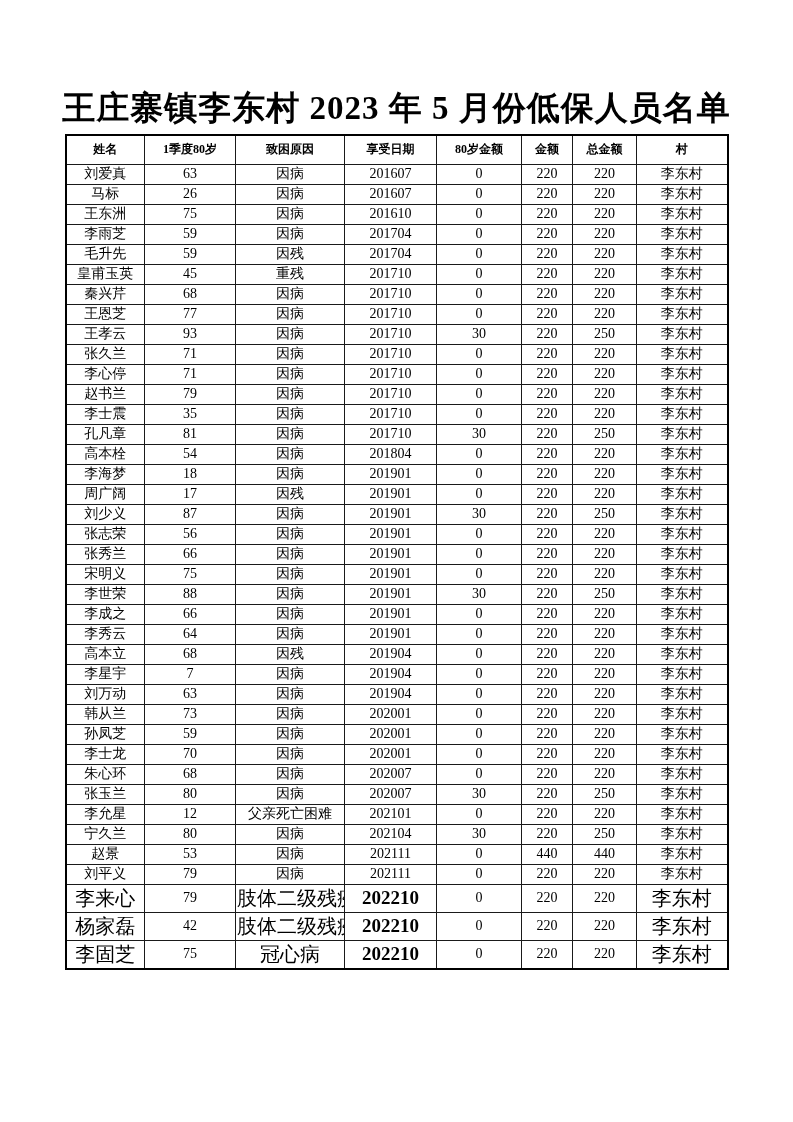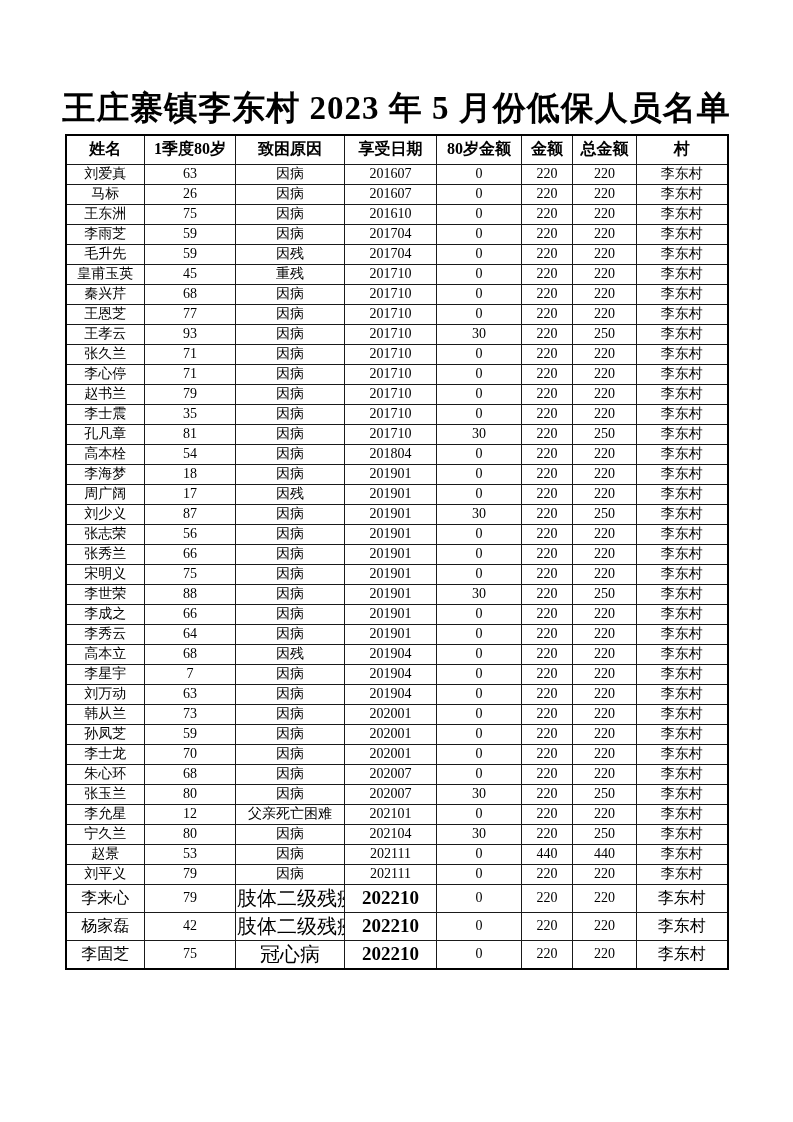--- a/index.html
+++ b/index.html
@@ -33,29 +33,29 @@
   table.roster th, table.roster td {
     border: 1px solid #1a1a1a;
     text-align: center;
     vertical-align: middle;
     white-space: nowrap;
     overflow: hidden;
     padding: 0 1px;
   }
   table.roster th {
     height: 29px;
-    font-size: 16px;
+    font-size: 12px;
     font-weight: bold;
   }
   table.roster td { height: 20px; font-size: 14px; }
   td.c1, td.c4 { font-size: 13px; }
   td.c3 { font-size: 13.5px; }
   td.c5, td.c6 { font-size: 15.5px; }
   tr.row-lg td { height: 26px; }
-  tr.row-lg td.c0, tr.row-lg td.c7 { font-size: 16px; text-align: center; }
+  tr.row-lg td.c0, tr.row-lg td.c7 { font-size: 20px; text-align: center; }
   tr.row-lg td.c2 { font-size: 20px; }
   tr.row-lg td.c3 { font-size: 19px; font-weight: bold; }
 </style>
 </head>
 <body>
 
 <div class="page">
   <div class="doc-title">王庄寨镇李东村 2023 年 5 月份低保人员名单</div>
 
   <table class="roster">

